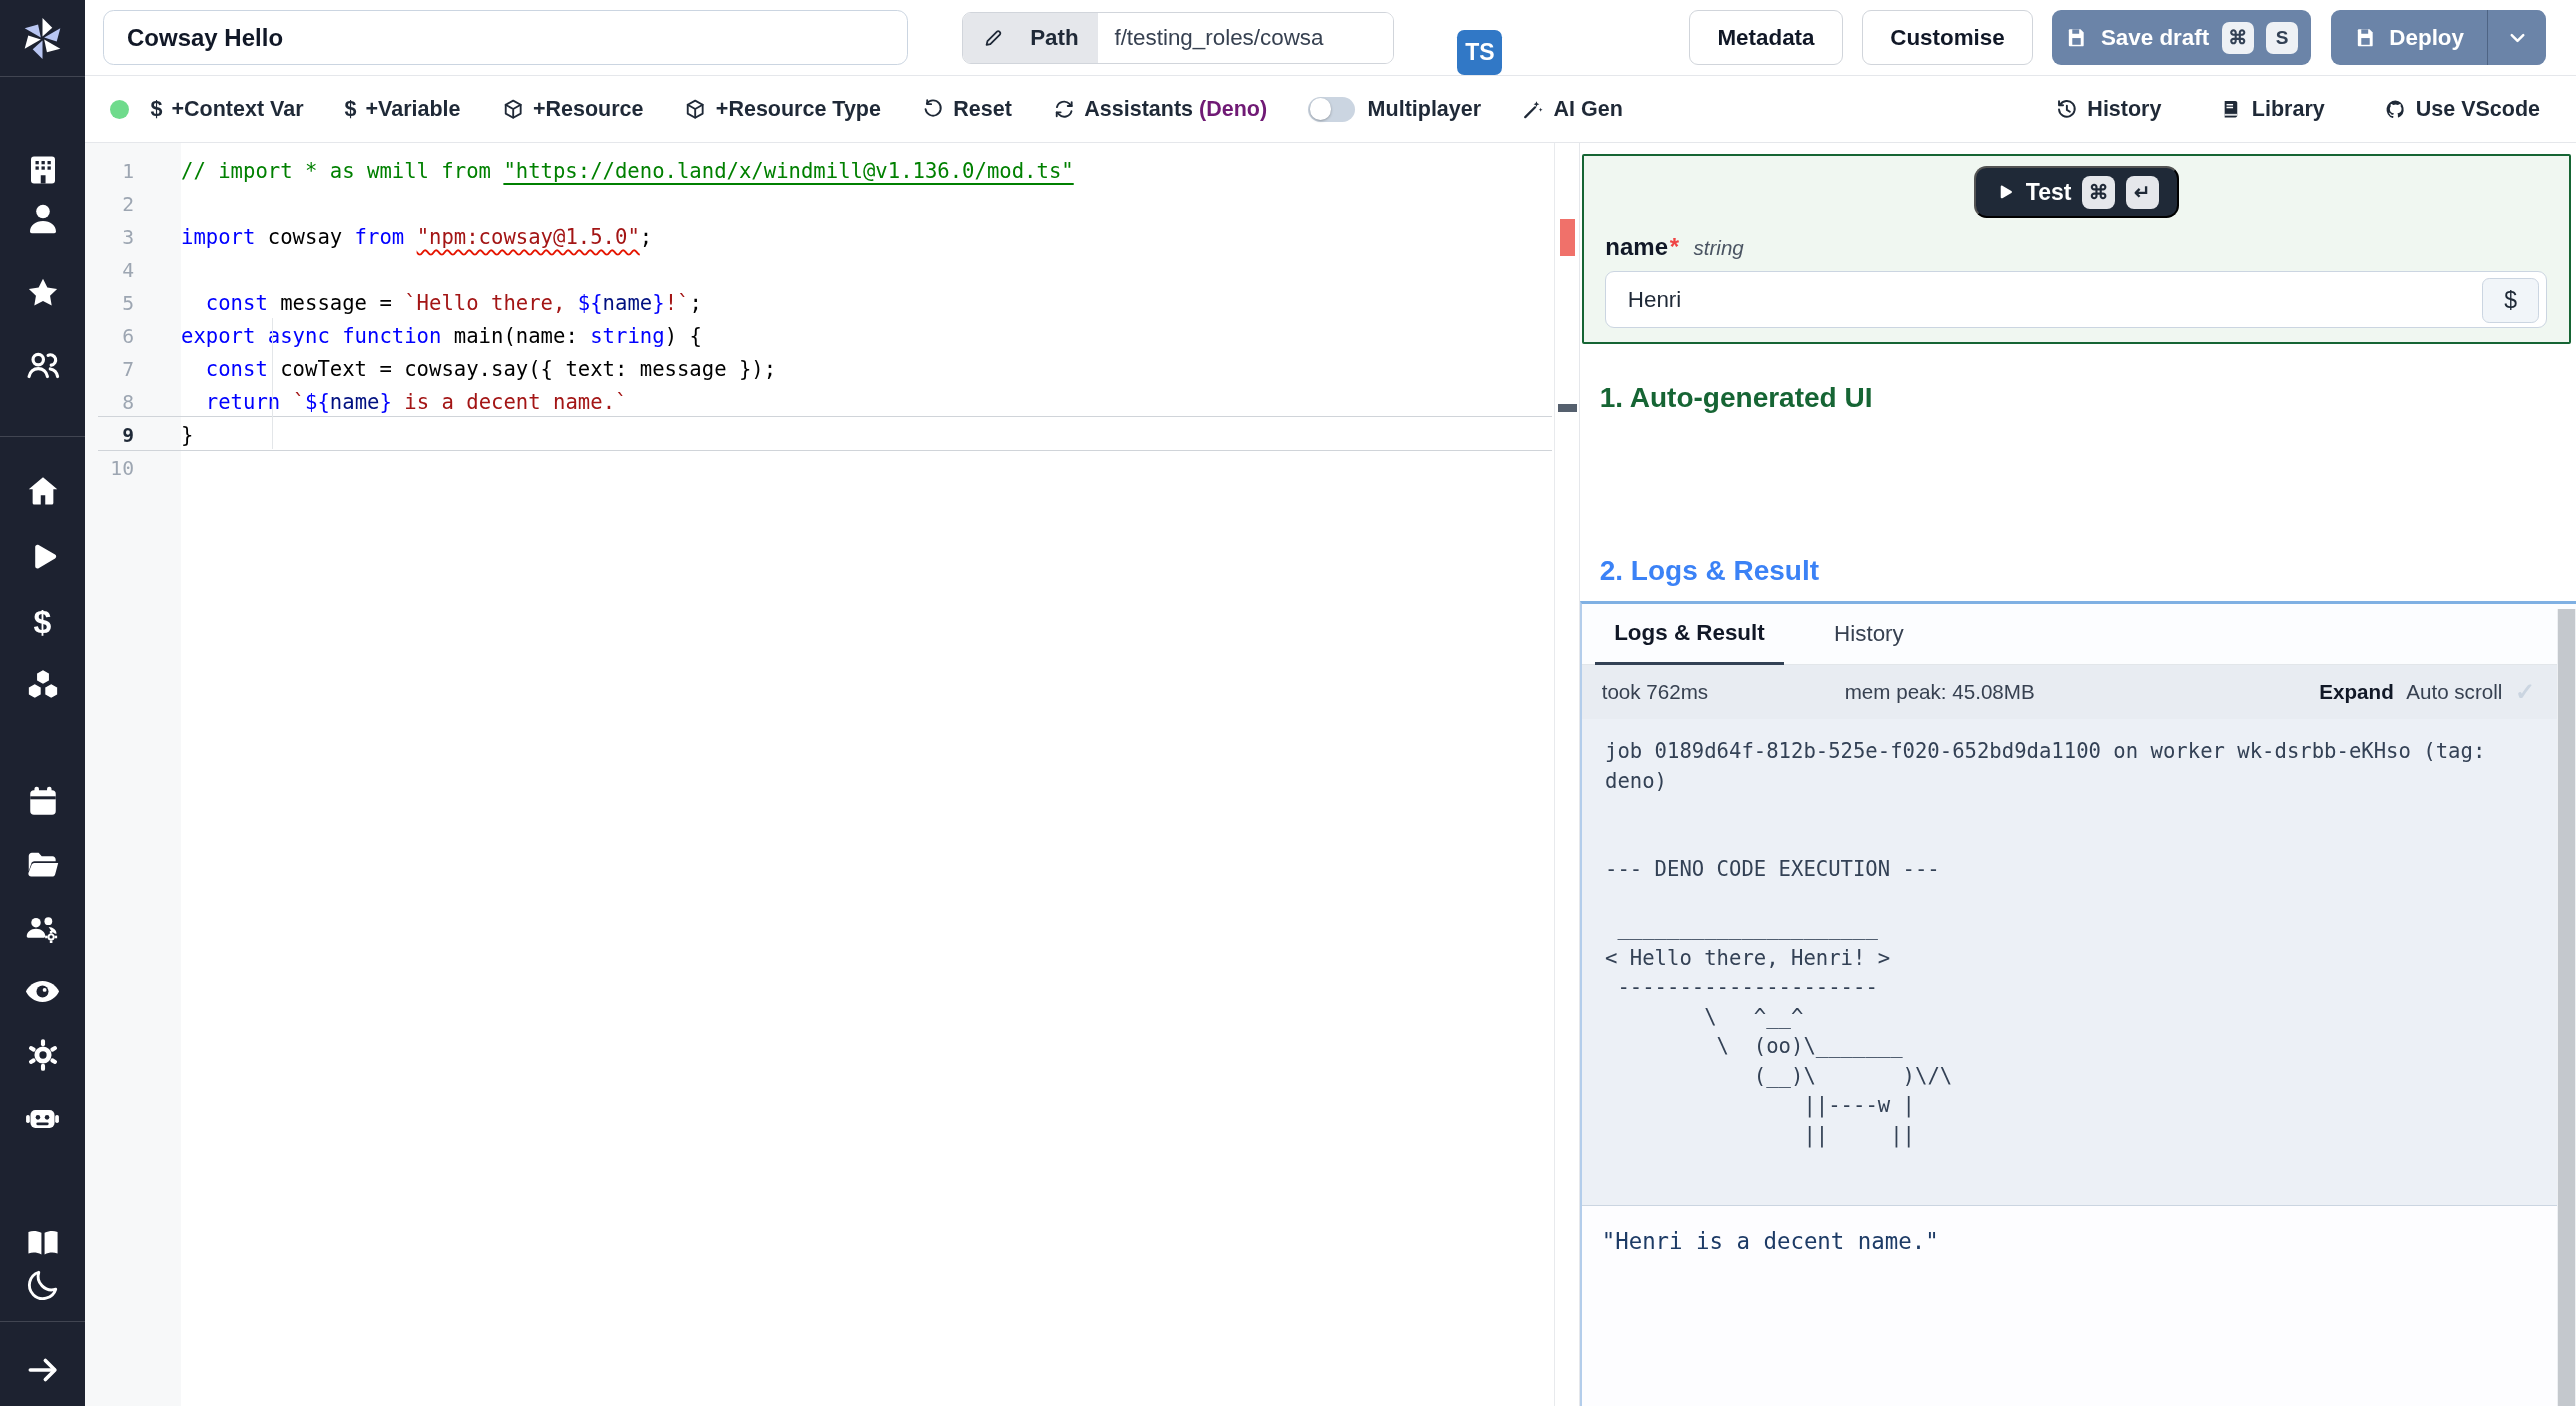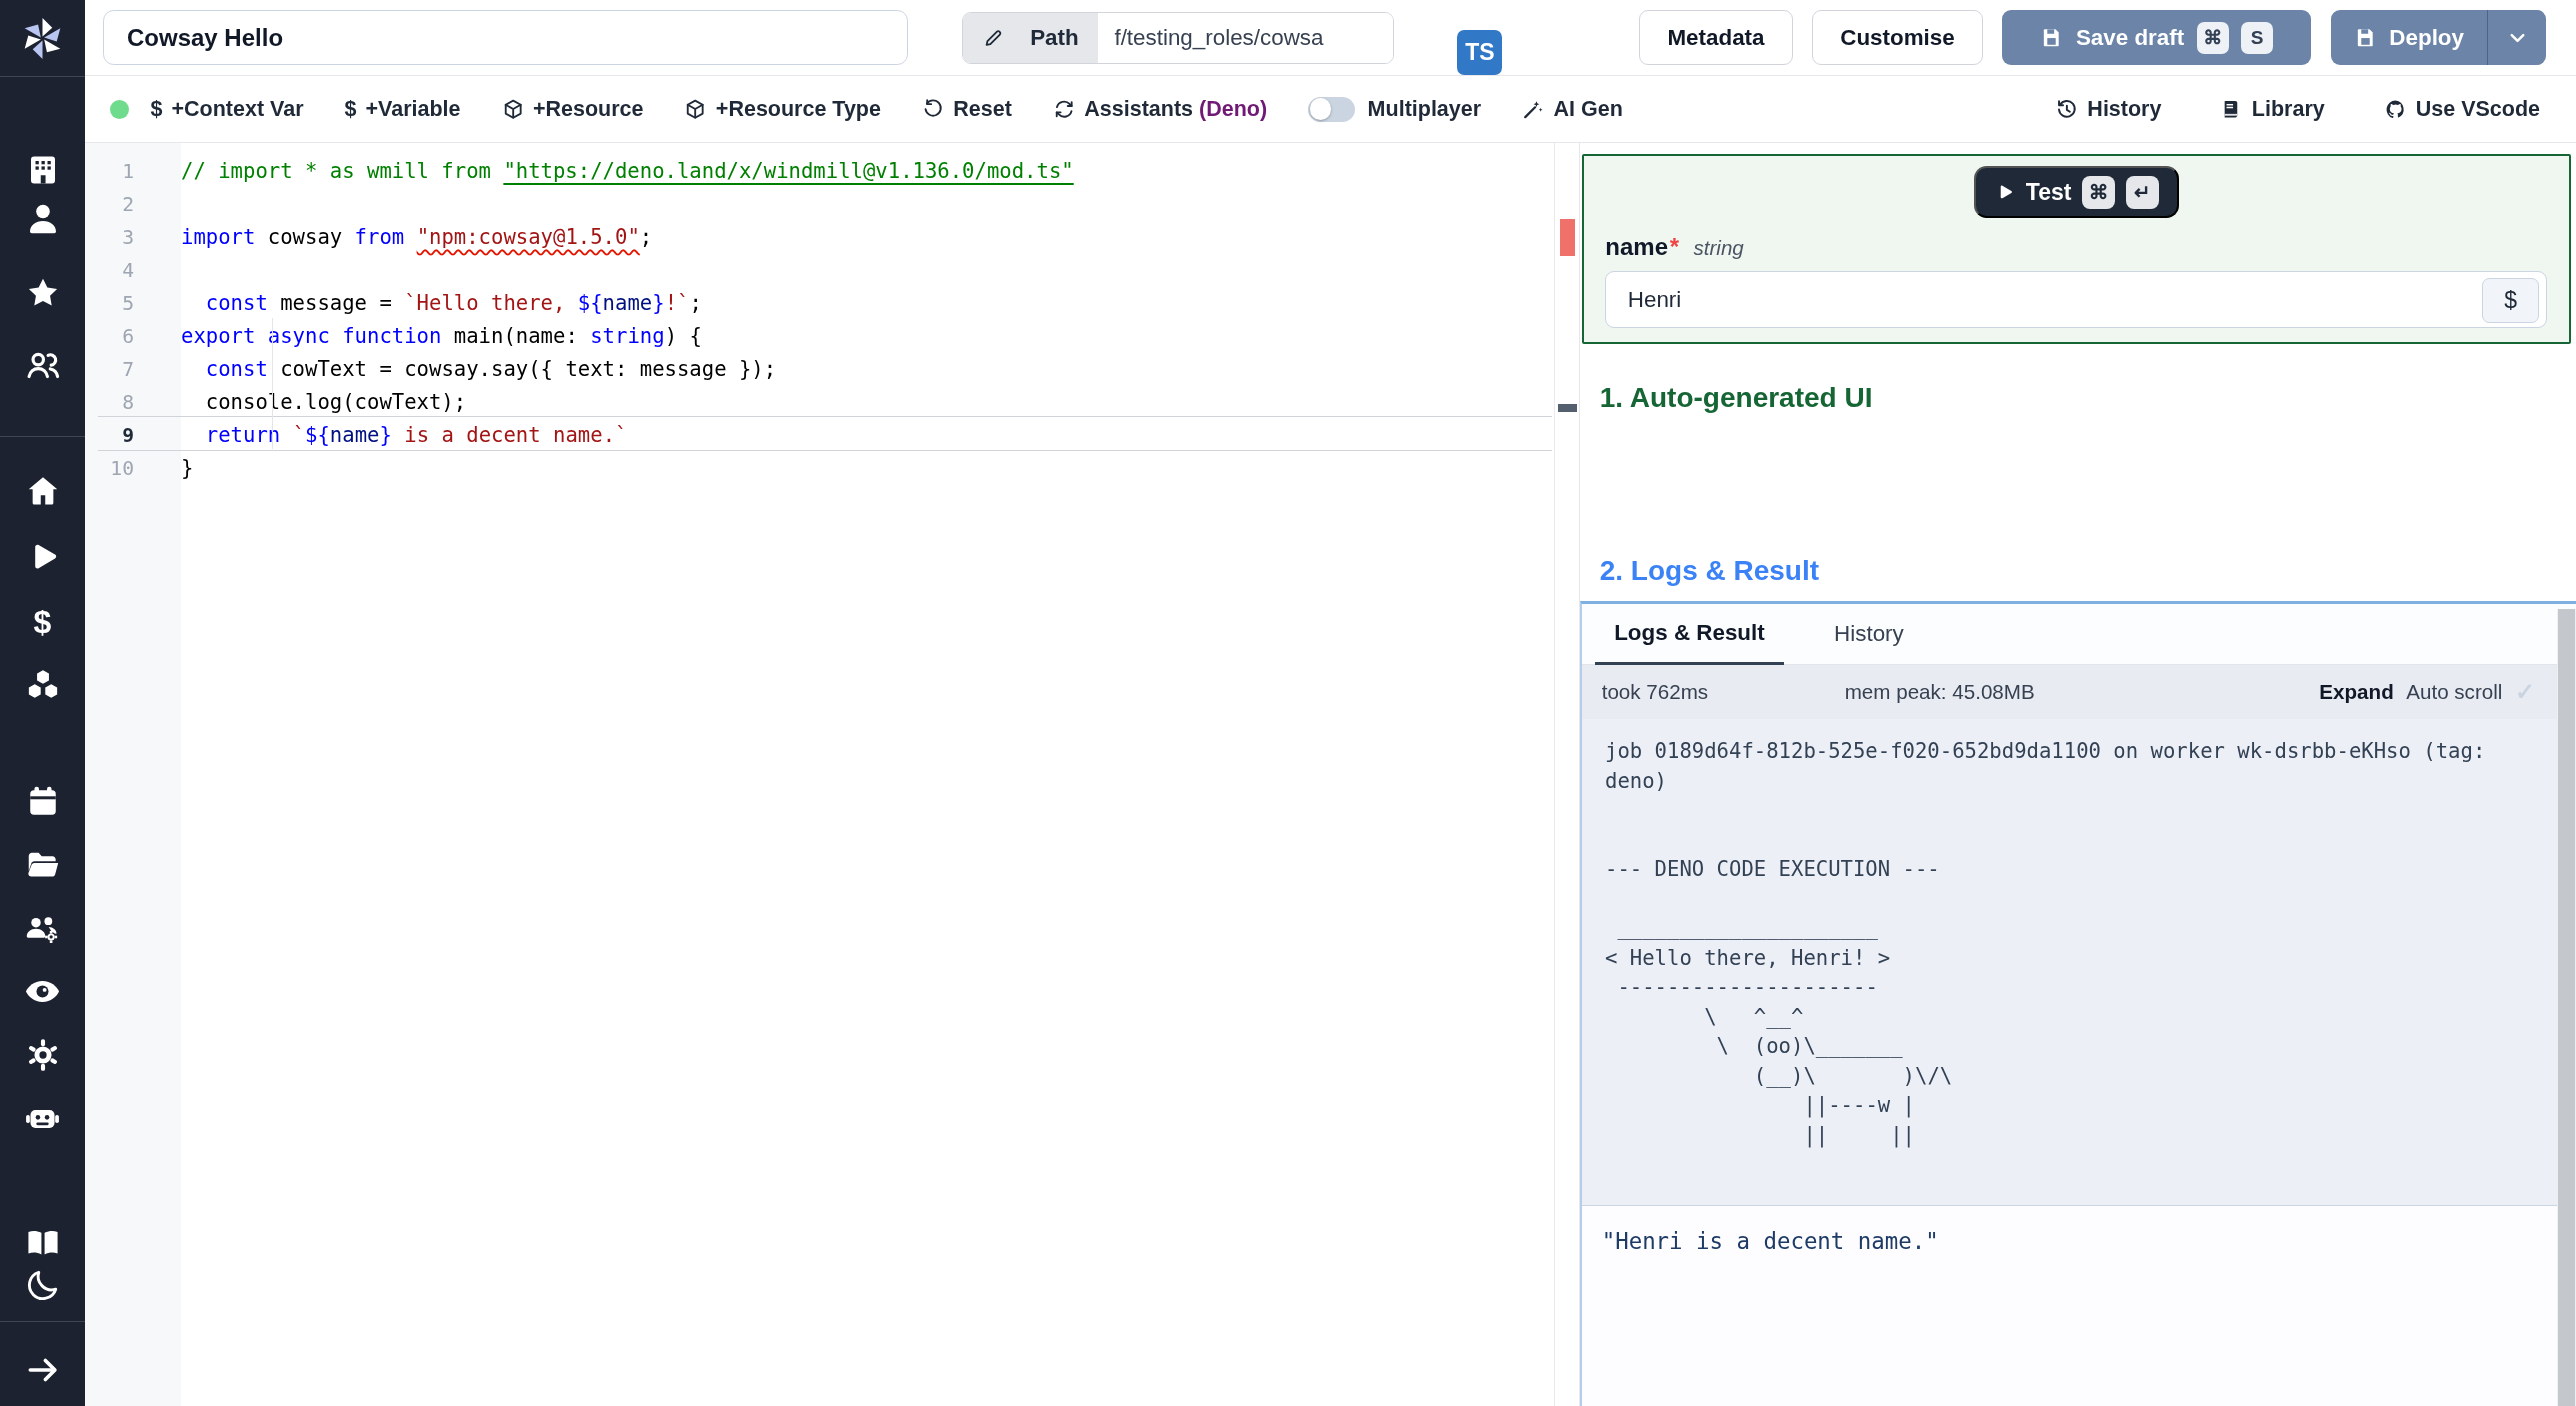--- a/index.html
+++ b/index.html
@@ -20,21 +20,21 @@
   
   .topbar { height:76px; display:flex; align-items:center; padding:0 30px 0 18px; border-bottom:0.9px solid #e5e7eb; background:#fff; }
   .title-input { width:805px; height:55px; border:1.8px solid #cbd5e1; border-radius:10.7px; padding:0 23px;
                  font-size:24px; font-weight:700; color:#111827; font-family:"Liberation Sans",sans-serif; outline:none; }
   .path-group { display:flex; margin-left:54px; border:1.8px solid #d1d5db; border-radius:9px; overflow:hidden; height:52px; }
   .path-chip { display:flex; align-items:center; gap:26px; background:#e5e7eb; padding:0 19.7px; font-size:22.4px; font-weight:700; color:#1f2937; cursor:pointer; }
   .path-value { display:flex; align-items:center; padding:0 16px; font-family:Liberation Sans, sans-serif; font-size:22.4px; color:#374151; background:#fff; min-width:295px; }
   .ts-badge { margin-left:63px; width:45px; height:45px; background:#3178c6; border-radius:7.2px; color:#fff; font-weight:700; font-size:23px; display:flex; align-items:center; justify-content:center;margin-top:29px; }
   .topbar-right { margin-left:auto; display:flex; align-items:center; gap:19.7px; }
   .btn-outline { height:55px; padding:0 27px; border:1.8px solid #d1d5db; border-radius:9px; background:#fff; font-size:22.4px; font-weight:700; color:#111827; display:flex; align-items:center; cursor:pointer; }
-  .btn-slate { height:55px; border:none; border-radius:9px; background:#6b84a8; color:#fff; font-size:22.4px; font-weight:700; display:flex; align-items:center; gap:12.5px; padding:0 38px; cursor:pointer; }
+  .btn-slate { height:55px; border:none; border-radius:9px; background:#6b84a8; color:#fff; font-size:22.4px; font-weight:700; display:flex; align-items:center; gap:12.5px; padding:0 13px; cursor:pointer; }
   .kbd { display:inline-flex; align-items:center; justify-content:center; min-width:32px; height:32px; background:#eef1f5; color:#334155; border-radius:7.2px; font-size:19px; font-weight:600; padding:0 5.4px; }
   .deploy-wrap { display:flex; height:55px; border-radius:9px; overflow:hidden; }
   .deploy-main { background:#6b84a8; color:#fff; font-size:22.4px; font-weight:700; display:flex; align-items:center; gap:12.5px; padding:0 23px; cursor:pointer; }
   .deploy-caret { background:#6b84a8; border-left:1.8px solid rgba(25,40,65,.35); width:59px; display:flex; align-items:center; justify-content:center; cursor:pointer; }
 
   
   .toolbar { height:67px; display:flex; align-items:center; padding:0 36px 0 25px; border-bottom:0.9px solid #e5e7eb; background:#fff; font-size:21.5px; color:#1f2937; }
   .tool-item { display:flex; align-items:center; gap:9px; margin-right:41px; font-weight:600; cursor:pointer; white-space:nowrap; }
   .status-dot { width:19px; height:19px; border-radius:50%; background:#6fdb8c; margin-right:21.5px; }
   .dollar-ic { font-size:21.5px; font-weight:700; }
@@ -423,21 +423,20 @@
             <div class="ln">10</div>
           </div>
         <div class="code">
             <div class="code-line"><span class="tok-cmt">// import * as wmill from </span><span class="tok-cmtlink">"https://deno.land/x/windmill@v1.136.0/mod.ts"</span></div>
             <div class="code-line"> </div>
             <div class="code-line"><span class="tok-kw">import</span><span class="tok-pln"> cowsay </span><span class="tok-kw">from</span><span class="tok-pln"> </span><span class="tok-strerr">"npm:cowsay@1.5.0"</span><span class="tok-pln">;</span></div>
             <div class="code-line"> </div>
             <div class="code-line"><span class="tok-pln">  </span><span class="tok-kw">const</span><span class="tok-pln"> message = </span><span class="tok-str">`Hello there, </span><span class="tok-tpl">${</span><span class="tok-vr">name</span><span class="tok-tpl">}</span><span class="tok-str">!`</span><span class="tok-pln">;</span></div>
             <div class="code-line"><span class="tok-kw">export</span><span class="tok-pln"> </span><span class="tok-kw">async</span><span class="tok-pln"> </span><span class="tok-kw">function</span><span class="tok-pln"> main(name: </span><span class="tok-kw">string</span><span class="tok-pln">) {</span></div>
             <div class="code-line"><span class="tok-pln">  </span><span class="tok-kw">const</span><span class="tok-pln"> cowText = cowsay.say({ text: message });</span></div>
-            <div class="code-line"><span class="tok-pln">  console.log(cowText);</span></div>
             <div class="code-line"><span class="tok-pln">  </span><span class="tok-kw">return</span><span class="tok-pln"> </span><span class="tok-str">`</span><span class="tok-tpl">${</span><span class="tok-vr">name</span><span class="tok-tpl">}</span><span class="tok-str"> is a decent name.`</span></div>
             <div class="code-line"><span class="tok-pln">}</span></div>
           </div>
         <div class="active-line-box"></div>
         <div class="indent-guide"></div>
         <div class="ruler">
           <div class="err"></div>
           <div class="cursor-mk"></div>
         </div>
       </div>

